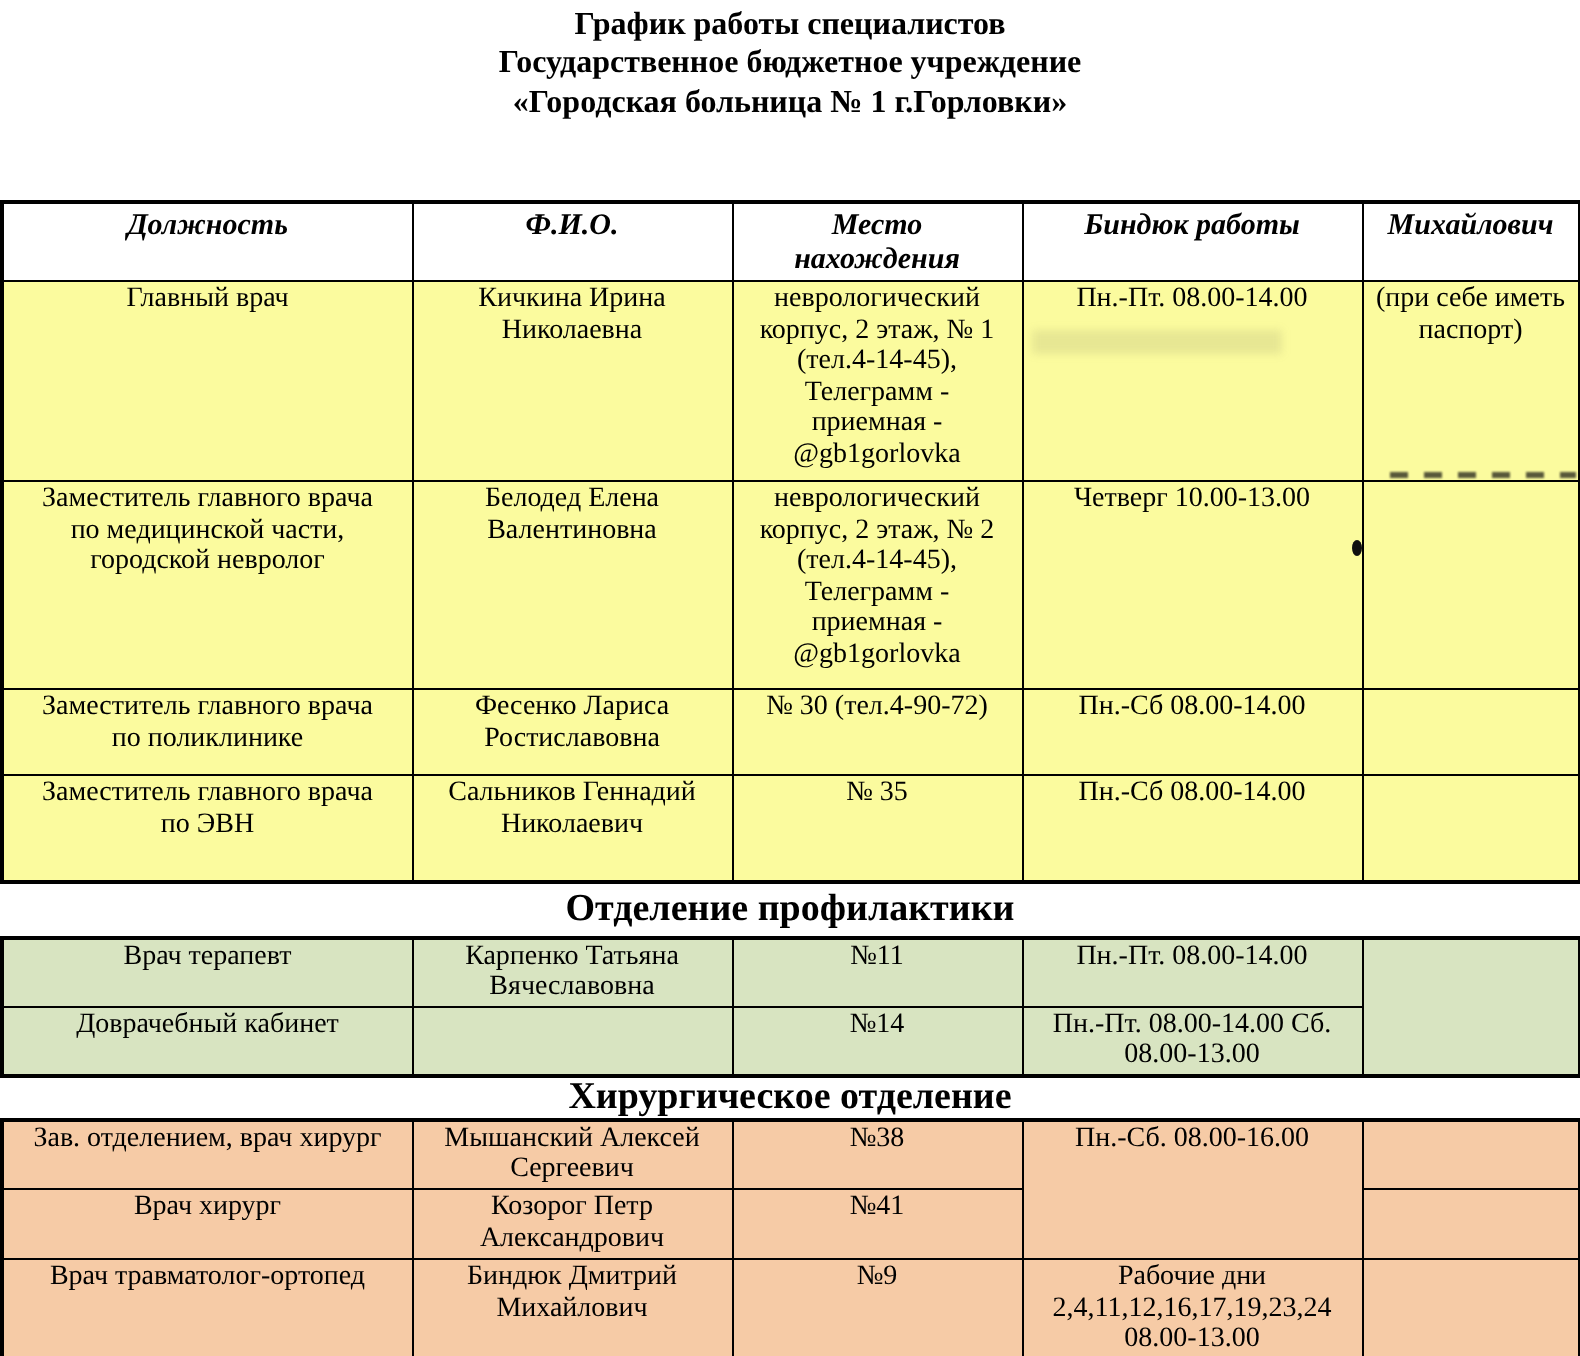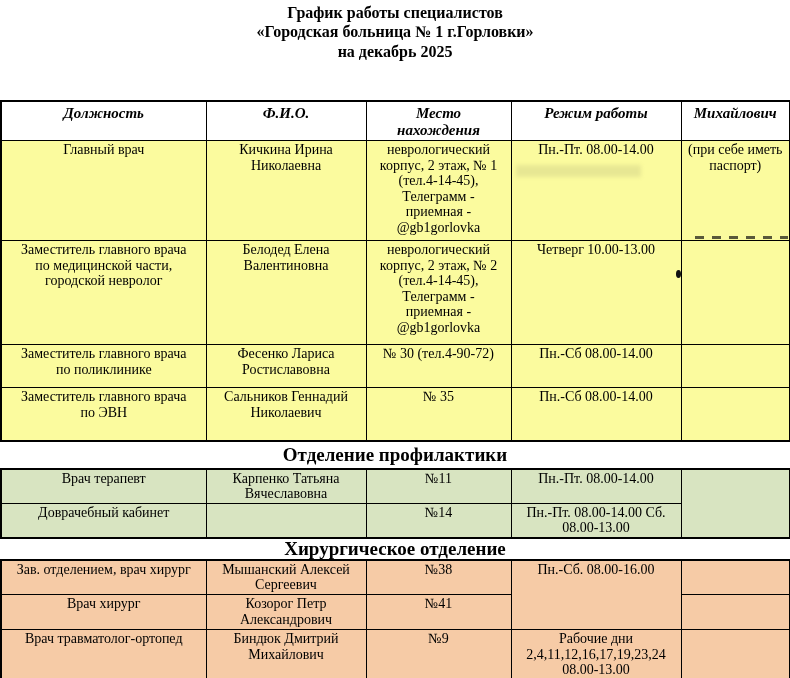--- a/index.html
+++ b/index.html
@@ -68,39 +68,39 @@
     background:rgba(110,110,85,.14); filter:blur(2px);
   }
 </style>
 </head>
 <body>
 
 <div class="page">
 
   <div class="doc-title">
     <div>График работы специалистов</div>
+    <div>Государственное бюджетное учреждение</div>
     <div>«Городская больница № 1 г.Горловки»</div>
-    <div>на декабрь 2025</div>
   </div>
 
   <table class="tbl admin">
     <colgroup>
       <col style="width:205px">
         <col style="width:160px">
         <col style="width:145px">
       <col style="width:170px">
         <col style="width:109px">
     </colgroup>
     <thead>
       <tr class="rhead">
         <th>Должность</th>
         <th>Ф.И.О.</th>
         <th>Место
 нахождения</th>
-        <th>Режим работы</th>
+        <th>Биндюк работы</th>
         <th>Михайлович</th>
       </tr>
     </thead>
     <tbody>
       <tr class="r1">
         <td>Главный врач</td>
         <td>Кичкина Ирина
 Николаевна</td>
         <td>неврологический
 корпус, 2 этаж, № 1

